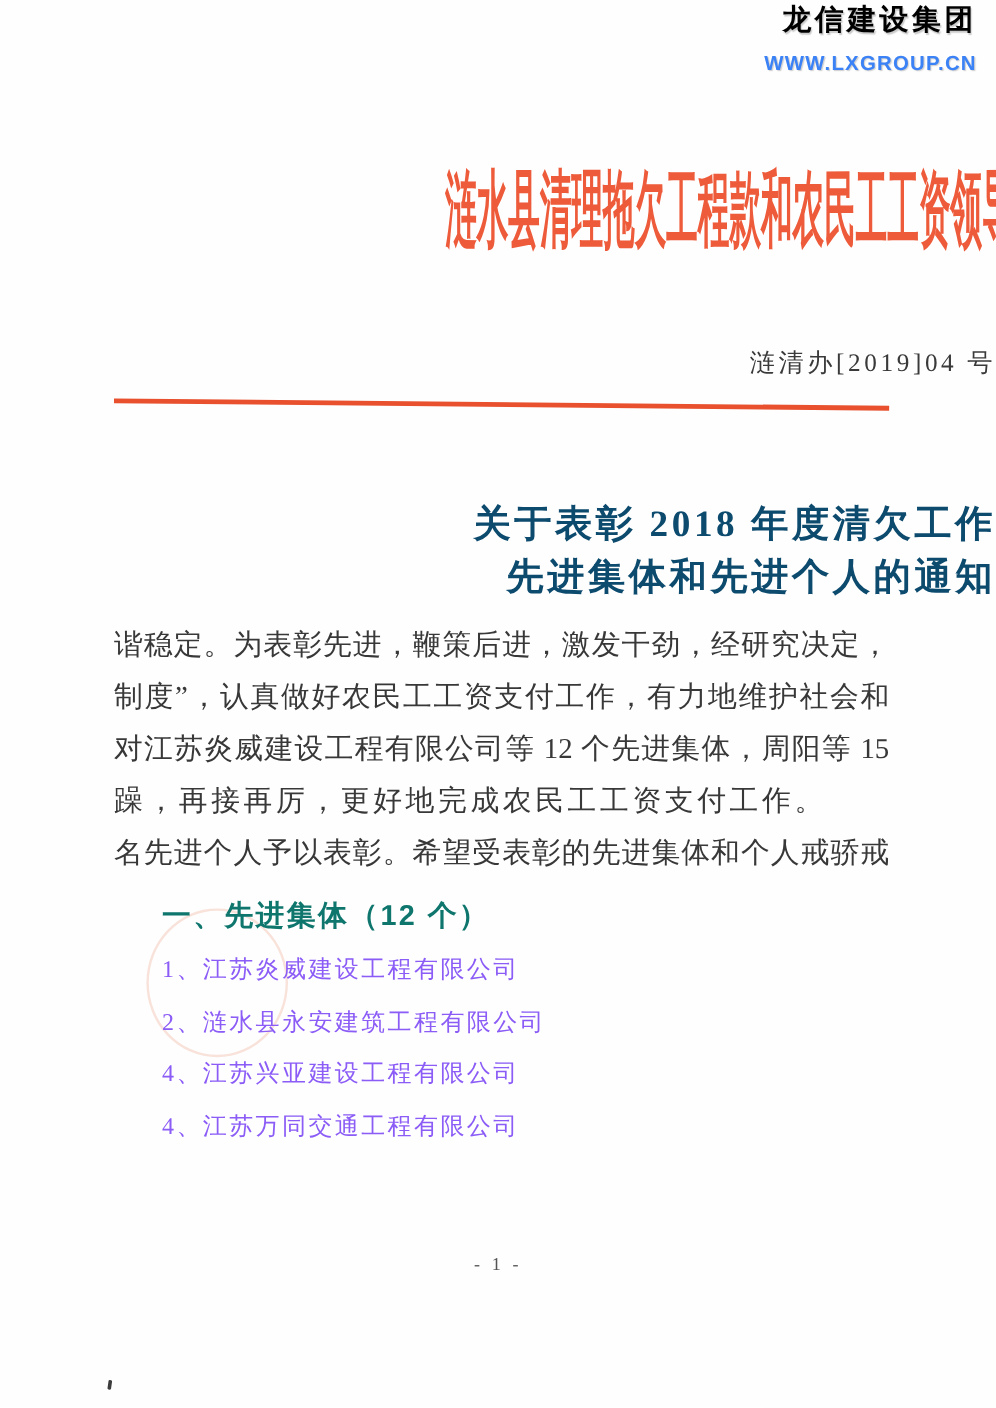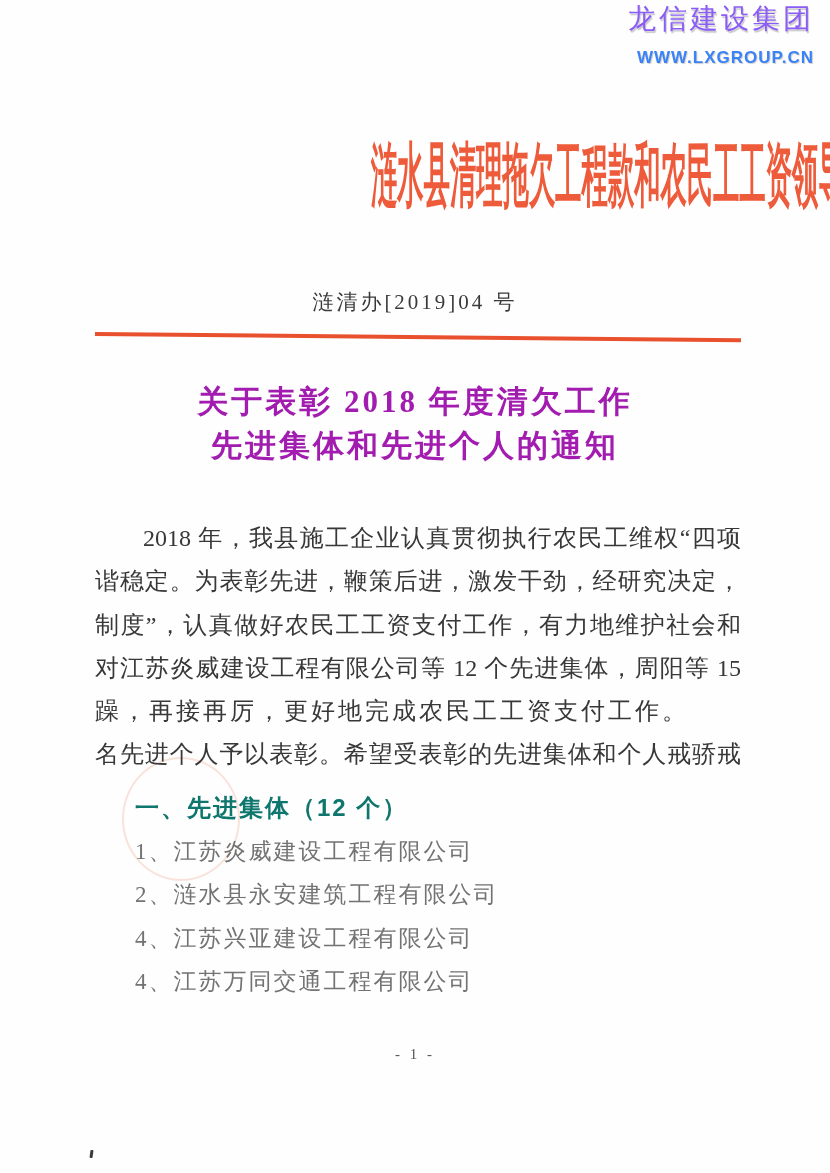--- a/index.html
+++ b/index.html
@@ -18,24 +18,24 @@
   
   .watermark {
     position: absolute;
     top: 4px;
     right: 16px;
     text-align: right;
     line-height: 1.1;
   }
   .watermark .company {
     font-family: "Liberation Sans", "DejaVu Sans", sans-serif;
-    font-size: 28px;
-    font-weight: normal;
-    letter-spacing: 3px;
-    color: #8b5cf6;
+    font-size: 24px;
+    font-weight: bold;
+    letter-spacing: 3px;
+    color: #000000;
     text-shadow: 1px 2px 1px #c9c9c9, -1px -1px 0 #ffffff;
   }
   .watermark .site {
     font-family: "Liberation Sans", "DejaVu Sans", sans-serif;
     font-size: 17px;
     font-weight: bold;
     letter-spacing: 1px;
     color: #3b82f6;
     text-shadow: 1px 1px 1px #cccccc, -1px -1px 0 #ffffff;
     margin-top: 14px;
@@ -56,44 +56,44 @@
     color: #ee5b3a;
     transform: scale(0.47, 1.25);
     transform-origin: center center;
     letter-spacing: 0px;
   }
   .docnum {
     position: absolute;
     top: 288px;
     left: 0;
     width: 830px;
-    text-align: center;
+    text-align: right;
     font-size: 21px;
     letter-spacing: 3px;
     color: #3a3a3a;
   }
   .redline {
     position: absolute;
     top: 332px;
     left: 95px;
     width: 646px;
     height: 4px;
     background: #e8502e;
     transform: rotate(0.55deg);
     transform-origin: left center;
   }
   
   .doc-title {
     position: absolute;
-    top: 380px;
-    left: 0;
-    width: 830px;
-    text-align: center;
-    font-weight: bold;
-    color: #a21caf;
+    top: 415px;
+    left: 0;
+    width: 830px;
+    text-align: right;
+    font-weight: bold;
+    color: #0c4a6e;
     font-size: 31px;
     letter-spacing: 3px;
     line-height: 44px;
   }
   
   .body-block {
     position: absolute;
     top: 522px;
     left: 95px;
     width: 646px;
@@ -124,23 +124,23 @@
     font-weight: bold;
     font-size: 24px;
     letter-spacing: 2px;
     color: #0f766e;
     padding-left: 40px;
     height: 45px;
     line-height: 34px;
     margin-top: 9px;
   }
   .list-item {
-    font-size: 23px;
+    font-size: 20px;
     letter-spacing: 2px;
-    color: #737373;
+    color: #8b5cf6;
     padding-left: 40px;
     height: 43.5px;
     line-height: 32px;
   }
   .footer-page {
     position: absolute;
     top: 1046px;
     left: 0;
     width: 830px;
     text-align: center;
@@ -188,21 +188,20 @@
   <div class="redline"></div>
 
   <div class="doc-title">
     <div>关于表彰 2018 年度清欠工作</div>
     <div>先进集体和先进个人的通知</div>
   </div>
 
   <div class="seal-ghost"></div>
 
   <div class="body-block">
-    <div class="para-line indent">2018 年，我县施工企业认真贯彻执行农民工维权“四项</div>
     <div class="para-line">谐稳定。为表彰先进，鞭策后进，激发干劲，经研究决定，</div>
     <div class="para-line">制度”，认真做好农民工工资支付工作，有力地维护社会和</div>
     <div class="para-line">对江苏炎威建设工程有限公司等 12 个先进集体，周阳等 15</div>
     <div class="para-line last">躁，再接再厉，更好地完成农民工工资支付工作。</div>
     <div class="para-line">名先进个人予以表彰。希望受表彰的先进集体和个人戒骄戒</div>
     <div class="section-heading">一、先进集体（12 个）</div>
     <div class="list-item">1、江苏炎威建设工程有限公司</div>
     <div class="list-item">2、涟水县永安建筑工程有限公司</div>
     <div class="list-item">4、江苏兴亚建设工程有限公司</div>
     <div class="list-item">4、江苏万同交通工程有限公司</div>

